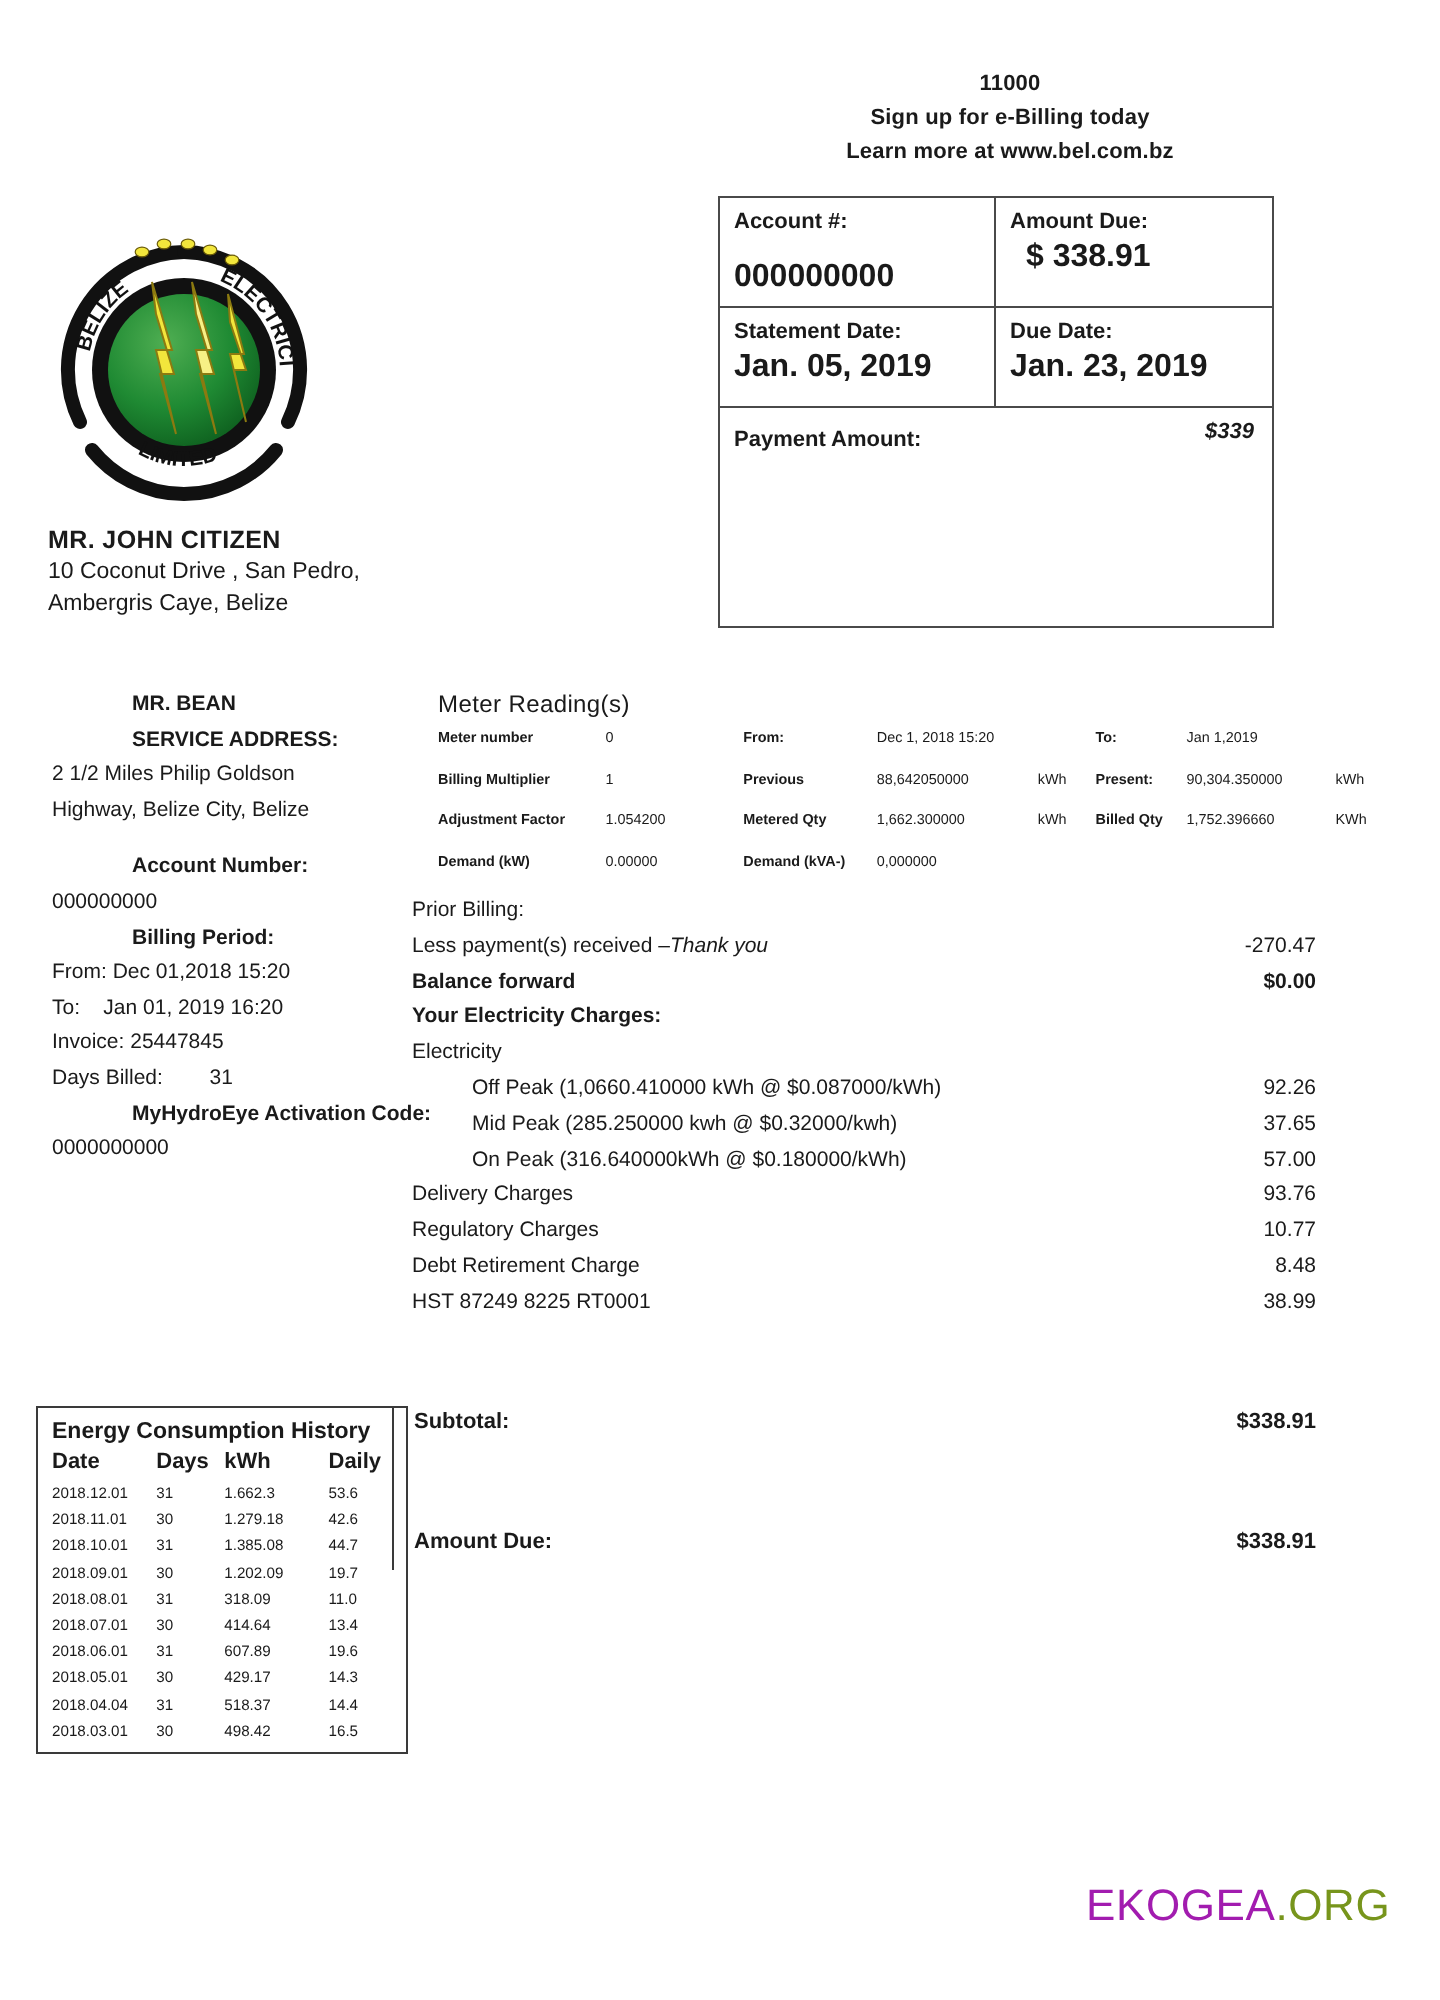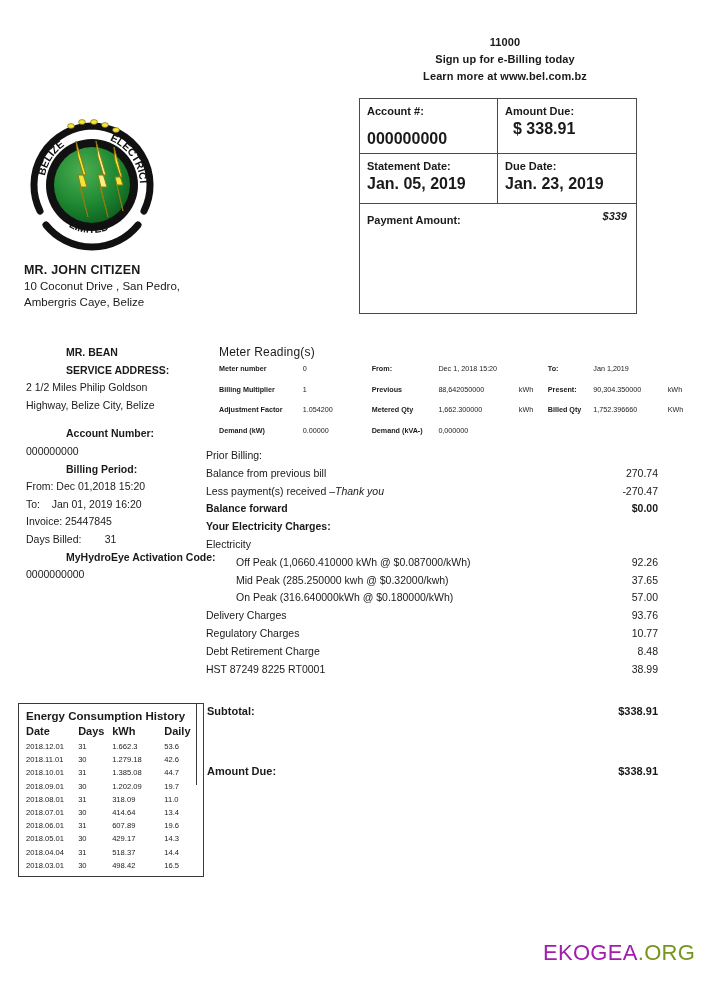--- a/index.html
+++ b/index.html
@@ -398,21 +398,20 @@
           <td class="lab3"></td>
           <td class="v3"></td>
           <td class="u1"></td>
         </tr>
       </tbody>
   </table>
 
   <div class="charges">
     <div class="chg">Prior Billing:</div>
     <div id="charge-lines">
-        <div class="chg"><span>Balance from previous bill</span><span class="amt">270.74</span></div>
         <div class="chg"><span>Less payment(s) received –</span><span class="ital">Thank you</span><span class="amt">-270.47</span></div>
         <div class="chg bold"><span>Balance forward</span><span class="amt">$0.00</span></div>
         <div class="chg bold"><span>Your Electricity Charges:</span></div>
         <div class="chg"><span>Electricity</span></div>
         <div class="chg ind"><span>Off Peak (1,0660.410000 kWh @ $0.087000/kWh)</span><span class="amt">92.26</span></div>
         <div class="chg ind"><span>Mid Peak (285.250000 kwh @ $0.32000/kwh)</span><span class="amt">37.65</span></div>
         <div class="chg ind"><span>On Peak (316.640000kWh @ $0.180000/kWh)</span><span class="amt">57.00</span></div>
         <div class="chg"><span>Delivery  Charges</span><span class="amt">93.76</span></div>
         <div class="chg"><span>Regulatory Charges</span><span class="amt">10.77</span></div>
         <div class="chg"><span>Debt Retirement Charge</span><span class="amt">8.48</span></div>

